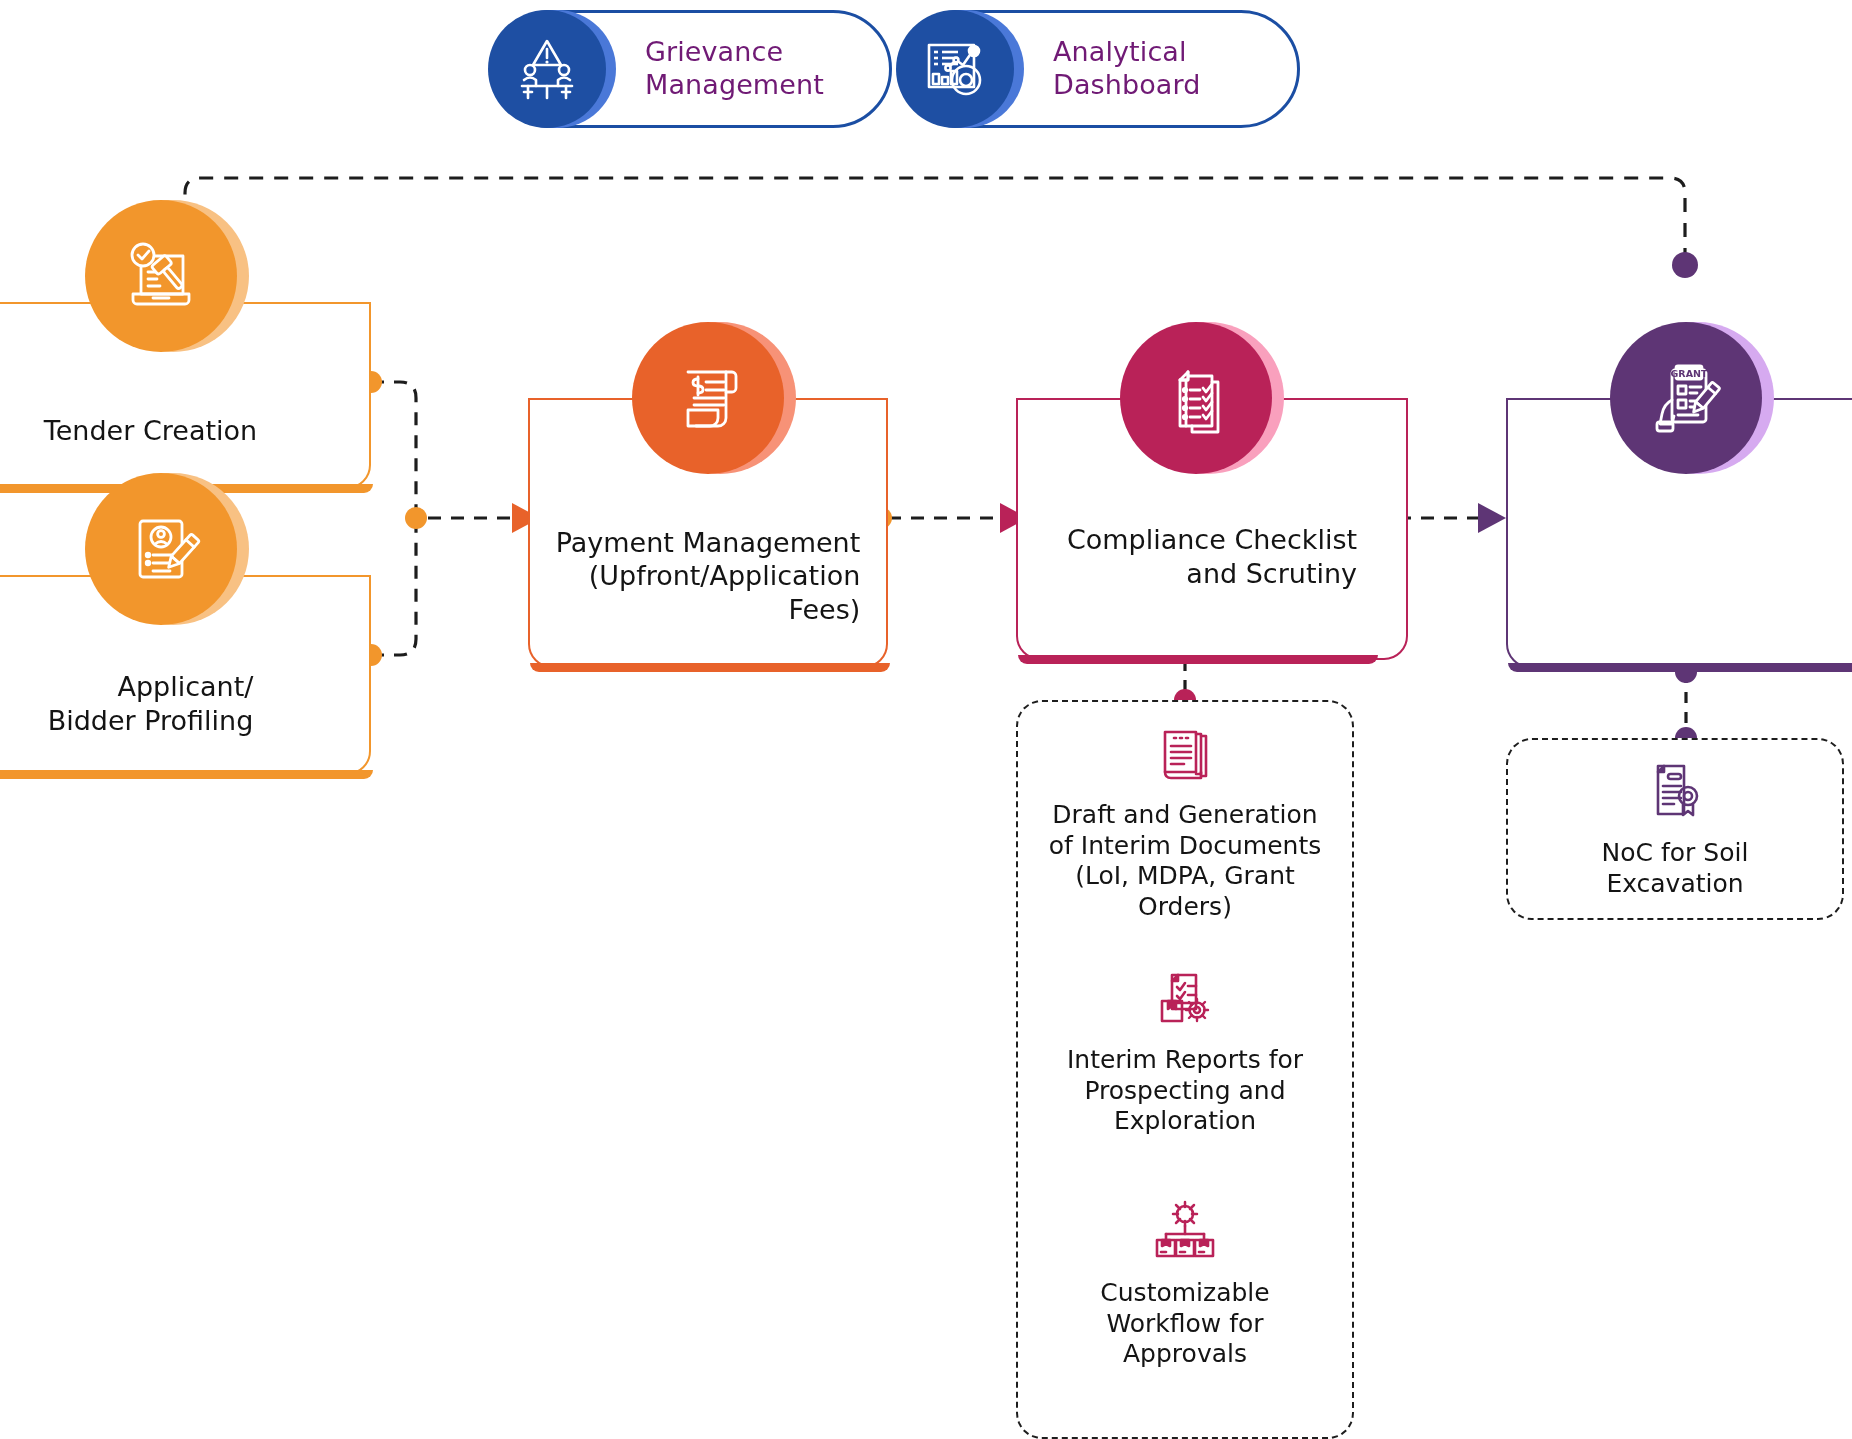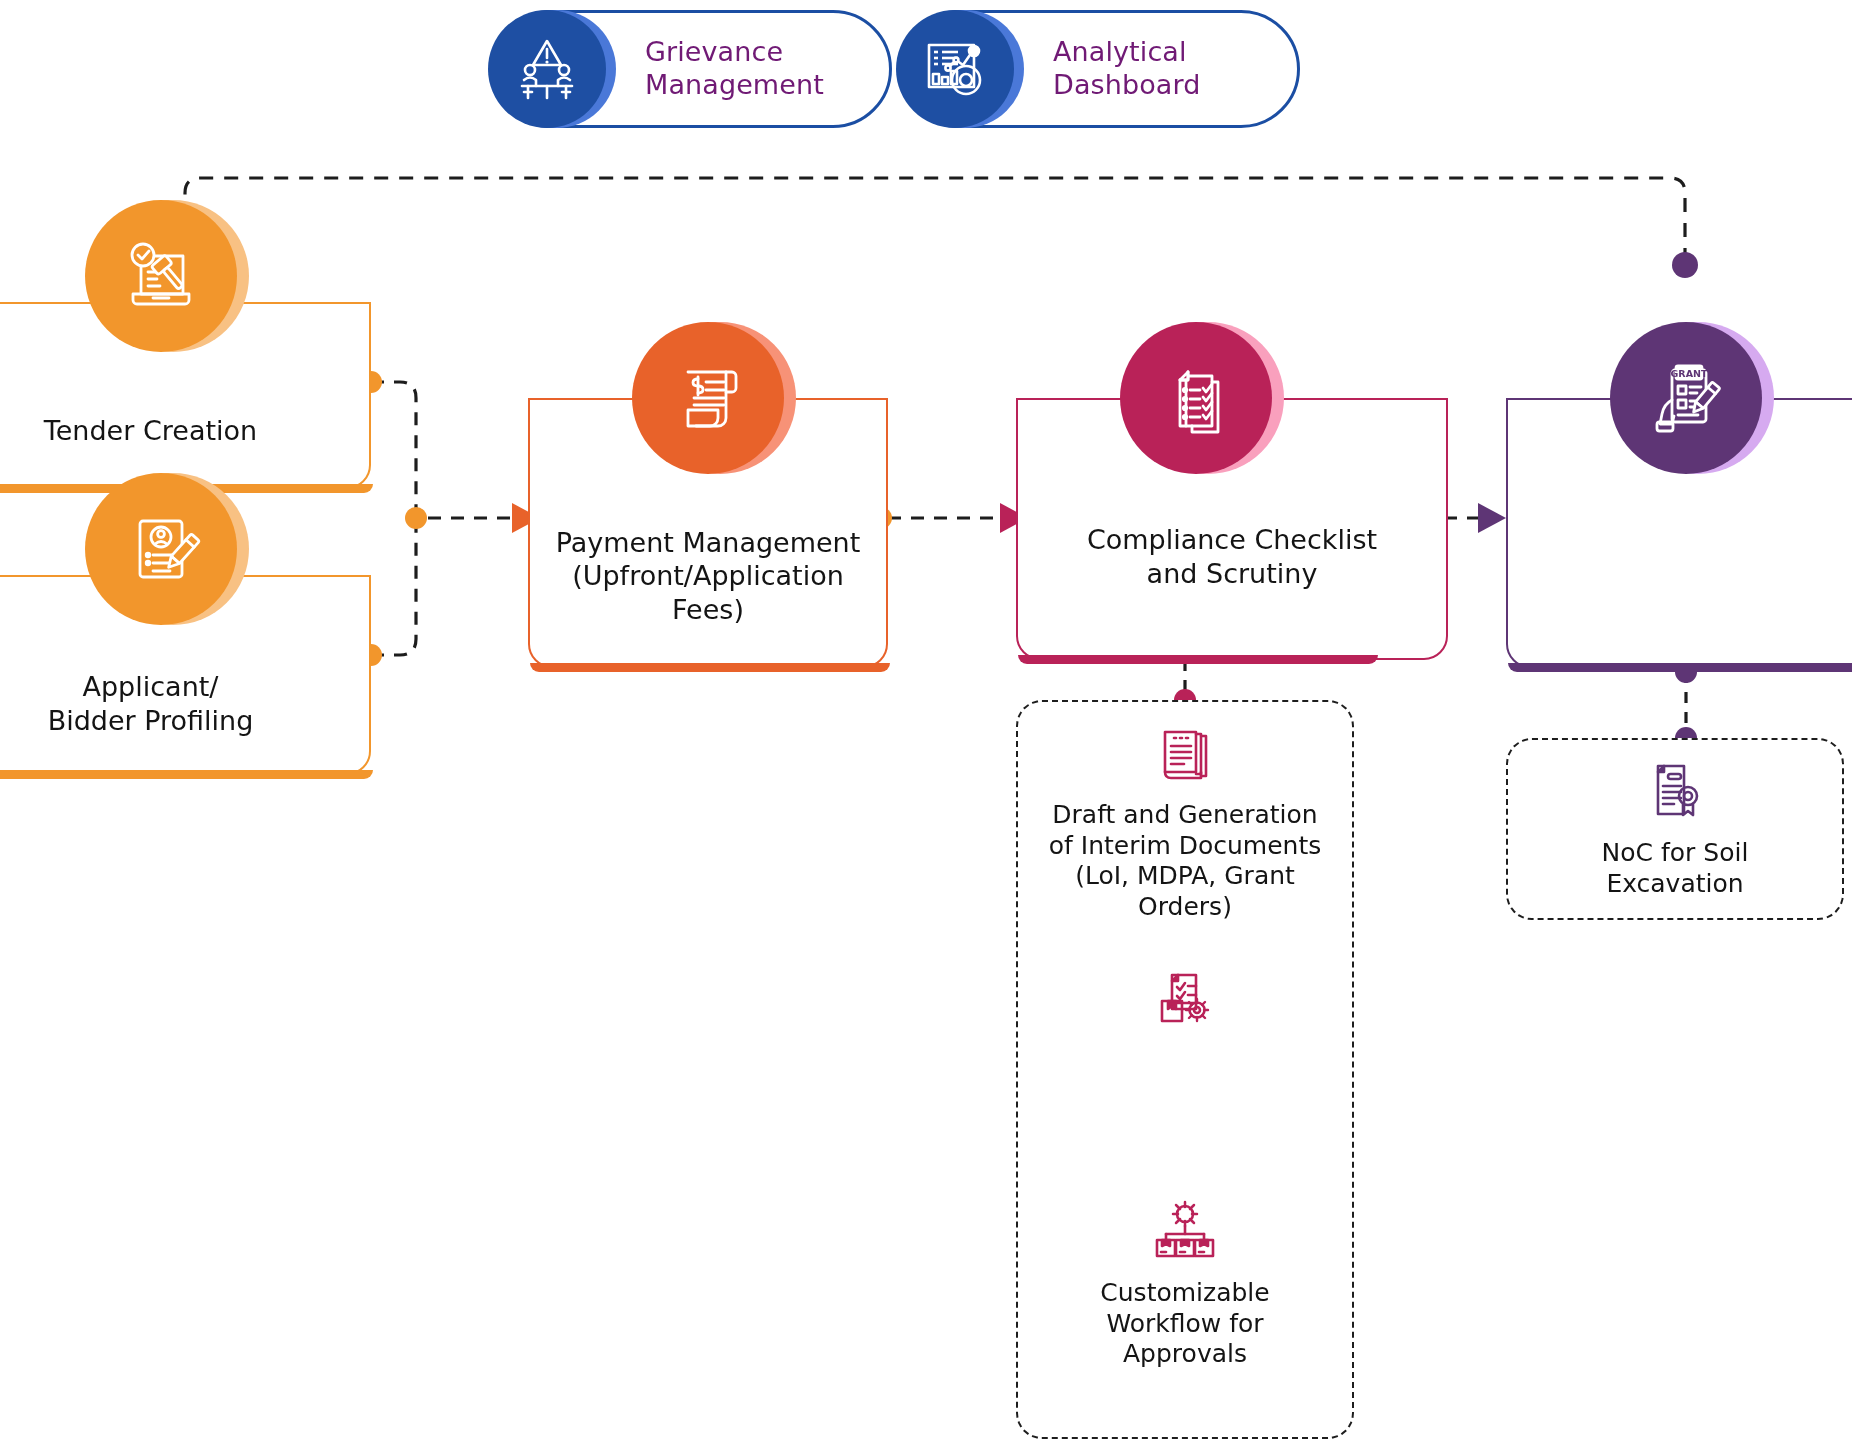--- a/index.html
+++ b/index.html
@@ -21,21 +21,21 @@
   }
   .circ .shadow{position:absolute;border-radius:50%;}
 
   
   .node-box{
     position:absolute;box-sizing:border-box;background:#fff;
     border-style:solid;border-width:2px;
     display:flex;align-items:flex-end;justify-content:center;
   }
   .node-box .node-label{
-    font-size:27px;line-height:1.24;text-align:center;color:#141414;
+    font-size:27px;line-height:1.24;text-align:right;color:#141414;
     white-space:pre-line;padding:0 16px;
   }
   .node-box .thickbar{position:absolute;left:0;height:9px;border-radius:0 0 22px 22px;}
 
   
   .dashed-box{
     position:absolute;box-sizing:border-box;
     border:2.5px dashed #1d1d1d;border-radius:26px;background:#fff;
   }
   .sub-item{position:absolute;width:100%;text-align:center;}
@@ -218,21 +218,21 @@
         <line x1="44" y1="30" x2="62" y2="30"></line>
         <line x1="44" y1="38" x2="62" y2="38"></line>
         <line x1="32" y1="46" x2="62" y2="46"></line>
         <line x1="32" y1="53" x2="62" y2="53"></line>
         <path d="M36 27 q-5 0 -5 3.5 t5 3.5 t5 3.5 t-5 3.5"></path>
         <line x1="36" y1="25" x2="36" y2="43"></line>
       </g>
     </svg>
   </div>
 
-  <div class="node-box" style="left:1016px;top:398px;width:432px;height:262px;border-color:#b92258;border-radius:0 0 24px 24px;">
+  <div class="node-box" style="left:1016px;top:398px;width:392px;height:262px;border-color:#b92258;border-radius:0 0 24px 24px;">
     <span class="node-label" style="margin-bottom:68px;">Compliance Checklist
 and Scrutiny</span>
     <div class="thickbar" style="bottom:-6px;width:360px;background:#b92258;"></div>
   </div>
   <div class="circ" style="left:1120px;top:322px;width:152px;height:152px;">
     <div class="shadow" style="left:12px;top:0;width:152px;height:152px;background:#f9a0bd;"></div>
     <div class="shadow" style="left:0;top:0;width:152px;height:152px;background:#b92258;"></div>
     <svg width="92" height="92" viewBox="0 0 92 92" style="position:relative;">
       <g fill="none" stroke="#fff" stroke-width="2.8" stroke-linecap="round" stroke-linejoin="round">
         <path d="M36 24 h26 v50 H36 Z"></path>
@@ -330,20 +330,23 @@
             <line x1="47" y1="52" x2="47" y2="56"></line>
           <line x1="36" y1="45" x2="40" y2="45"></line>
             <line x1="54" y1="45" x2="58" y2="45"></line>
           <line x1="39" y1="37" x2="42" y2="40"></line>
             <line x1="52" y1="50" x2="55" y2="53"></line>
           <line x1="55" y1="37" x2="52" y2="40"></line>
             <line x1="42" y1="50" x2="39" y2="53"></line>
         </g>
       </g>
     </svg>
+    <div class="sub-label" style="margin-top:6px;">Interim Reports for
+Prospecting and
+Exploration</div>
   </div>
 
   <div class="sub-item" style="left:1016px;top:1198px;width:338px;">
     <svg width="70" height="70" viewBox="0 0 70 70">
       <g fill="none" stroke="#b92258" stroke-width="2.6" stroke-linecap="round" stroke-linejoin="round">
         <circle cx="35" cy="16" r="8"></circle>
         <g stroke-width="2.5">
           <line x1="35" y1="4" x2="35" y2="9"></line>
             <line x1="35" y1="23" x2="35" y2="28"></line>
           <line x1="23" y1="16" x2="28" y2="16"></line>

